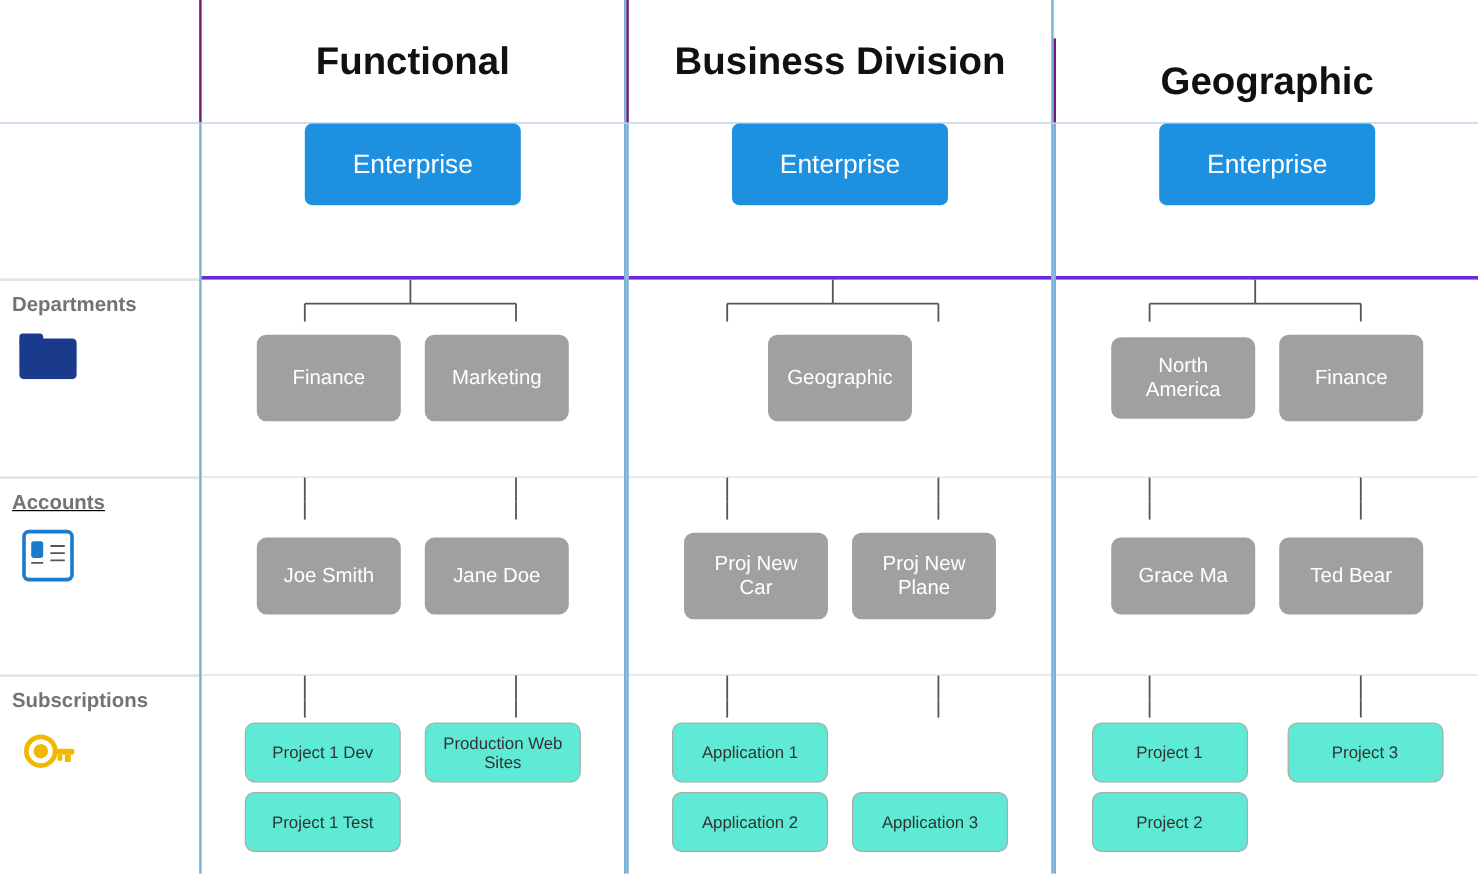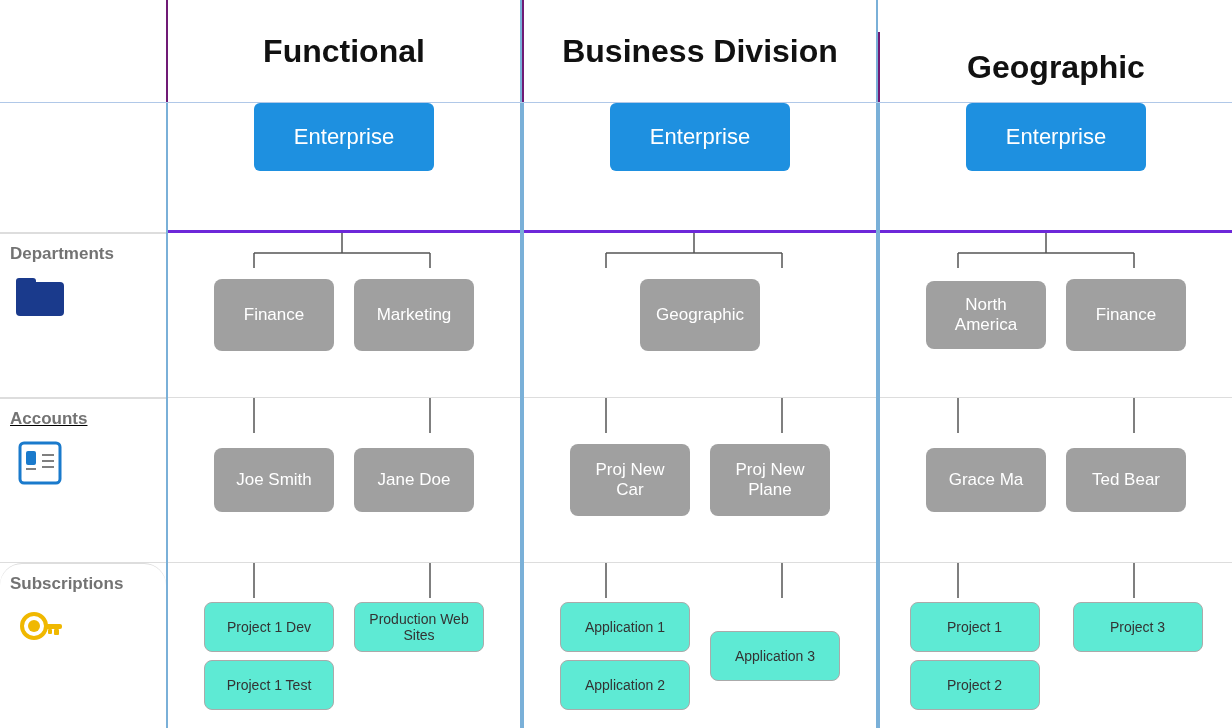--- a/index.html
+++ b/index.html
@@ -298,21 +298,21 @@
             <rect x="4" y="4" width="40" height="40" rx="4" fill="none" stroke="#1a7acc" stroke-width="3"></rect>
             <rect x="10" y="12" width="10" height="14" rx="2" fill="#1a7acc"></rect>
             <line x1="10" y1="30" x2="20" y2="30" stroke="#1a7acc" stroke-width="2"></line>
             <line x1="26" y1="16" x2="38" y2="16" stroke="#1a7acc" stroke-width="2.5"></line>
             <line x1="26" y1="22" x2="38" y2="22" stroke="#1a7acc" stroke-width="2.5"></line>
             <line x1="26" y1="28" x2="38" y2="28" stroke="#1a7acc" stroke-width="2.5"></line>
           </svg>
         </div>
       </div>
 
-      <div class="label-section" style="flex:1;border-radius:22px;">
+      <div class="label-section" style="flex:1;">
         <span class="label-text">Subscriptions</span>
         <div class="label-icon">
           <svg width="48" height="48" viewBox="0 0 48 48">
             <circle cx="18" cy="22" r="12" fill="none" stroke="#f0b800" stroke-width="4"></circle>
             <circle cx="18" cy="22" r="6" fill="#f0b800"></circle>
             <rect x="28" y="20" width="18" height="5" rx="2" fill="#f0b800"></rect>
             <rect x="38" y="25" width="5" height="6" rx="1" fill="#f0b800"></rect>
             <rect x="32" y="25" width="4" height="5" rx="1" fill="#f0b800"></rect>
           </svg>
         </div>
@@ -391,21 +391,21 @@
             <div class="node-gray account-node" style="height:72px;justify-content:flex-end;">
               <span>Proj New Car</span>
             </div>
             <div class="node-gray account-node" style="height:72px;">
               <span>Proj New Plane</span>
             </div>
           </div>
         </div>
 
         <div class="cell-subscriptions">
-          <div class="two-nodes" style="align-items:center; padding-top:20px;gap:20px;">
+          <div class="two-nodes" style="align-items:flex-end; padding-top:20px;gap:20px;">
             <div class="sub-stack">
               <div class="node-light sub-node">
                 <span>Application 1</span>
               </div>
               <div class="node-light sub-node">
                 <span>Application 2</span>
               </div>
             </div>
             <div class="sub-stack">
               <div class="node-light sub-node">

